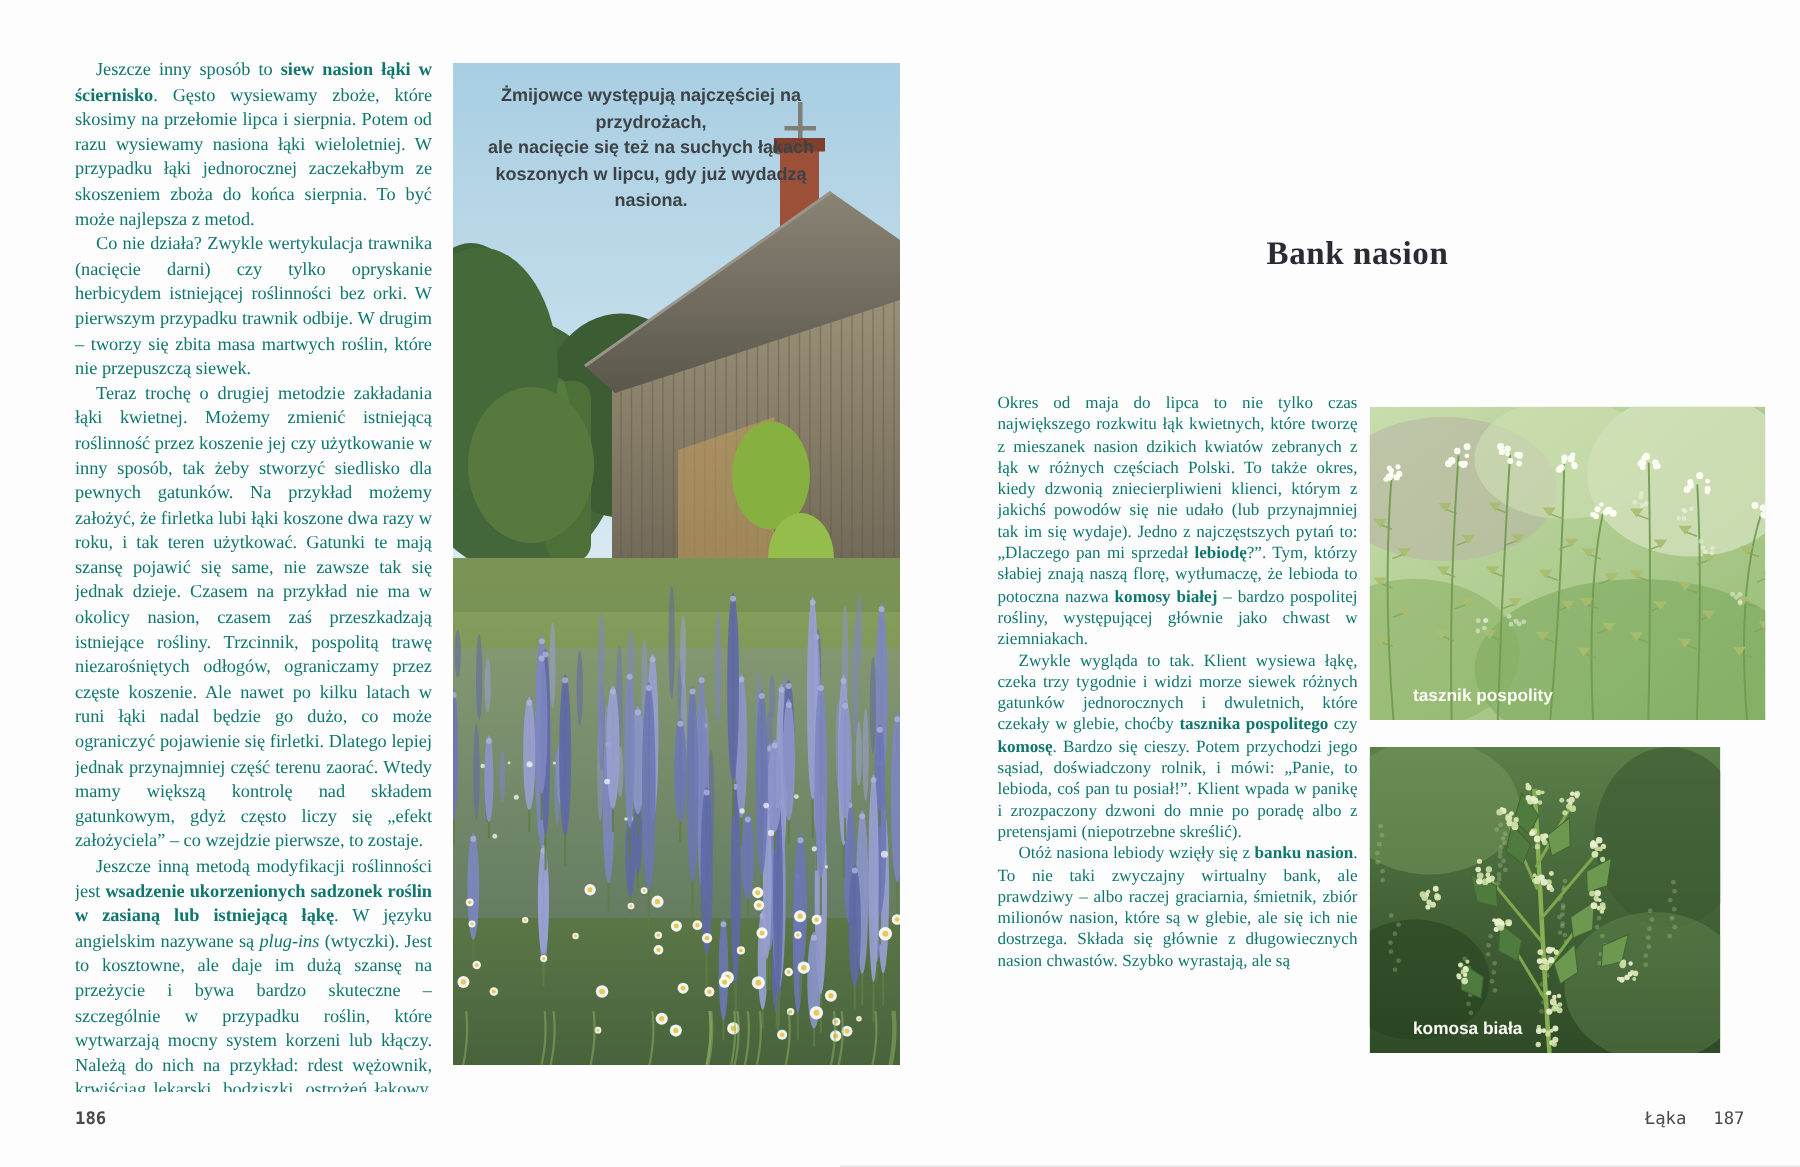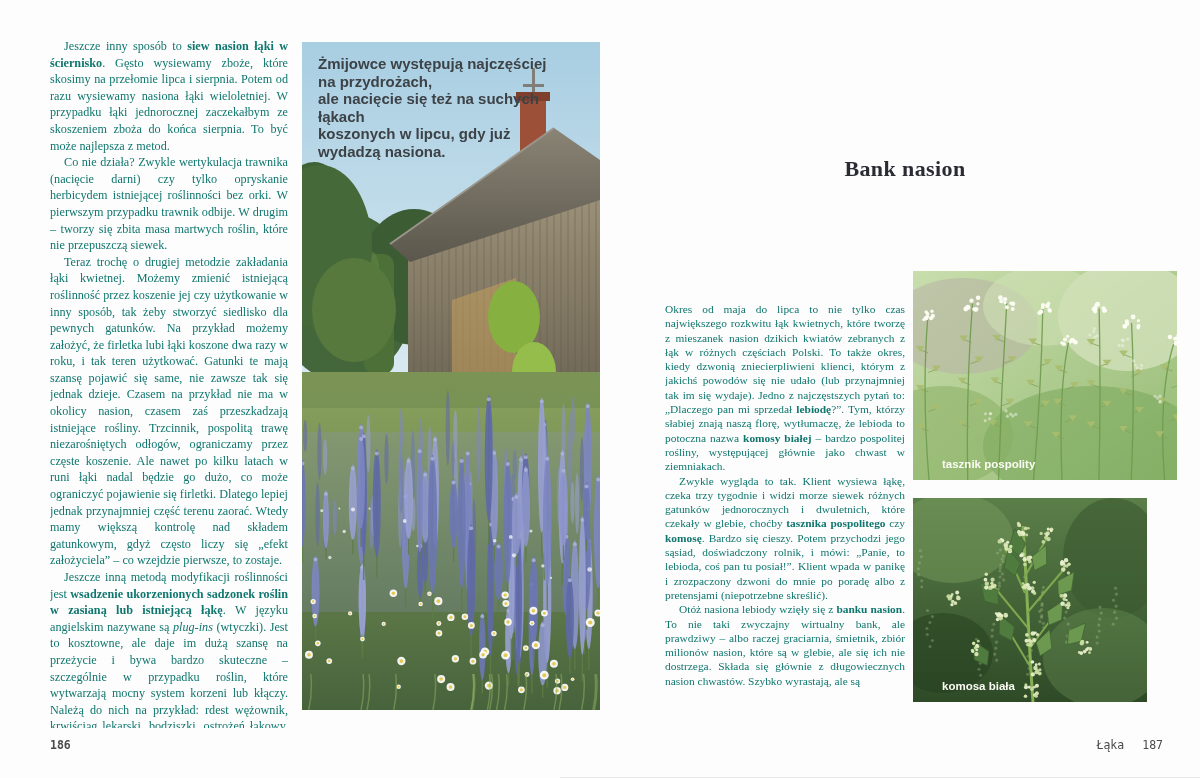--- a/index.html
+++ b/index.html
@@ -5,33 +5,33 @@
   html,body{margin:0;padding:0;background:#ffffff;}
   .spread{position:relative;width:1200px;height:778px;background:#fdfdfd;overflow:hidden;
           font-family:"Liberation Serif",serif;}
   
   .col{position:absolute;text-align:justify;color:#0f766e;overflow:hidden;}
   .col p{margin:0;text-indent:14px;}
   .col p.noind{text-indent:0;}
   .col .b{font-weight:bold;}
   .col .i{font-style:italic;}
   .col-left{left:50px;top:38px;width:238px;height:690px;font-size:12.2px;line-height:16.6px;}
-  .col-right{left:665px;top:262px;width:240px;height:466px;font-size:11.4px;line-height:14.3px;margin-top:40px;}
+  .col-right{left:665px;top:262px;width:240px;height:466px;font-size:11.4px;line-height:14.3px;}
   
   .heading{position:absolute;left:665px;top:156px;width:480px;margin:0;text-align:center;
            font-family:"Liberation Serif",serif;font-weight:700;font-size:22px;color:#2b2b33;letter-spacing:.4px;}
   
   figure{margin:0;position:absolute;overflow:hidden;}
   figure svg{position:absolute;left:0;top:0;width:100%;height:100%;display:block;}
   .photo-main{left:302px;top:42px;width:298px;height:668px;}
   .photo-1{left:913px;top:271px;width:264px;height:209px;}
   .photo-2{left:913px;top:498px;width:234px;height:204px;}
   .cap-dark{position:absolute;left:16px;top:13px;width:232px;
-            font-family:"Liberation Sans",sans-serif;font-size:15px;line-height:17.5px;
-            font-weight:600;color:#3d4247;}
+            font-family:"Liberation Sans",sans-serif;font-size:12px;line-height:17.5px;
+            font-weight:600;color:#3d4247;text-align:center;}
   .cap-light{position:absolute;left:17px;bottom:10px;
              font-family:"Liberation Sans",sans-serif;font-size:11.5px;font-weight:600;color:#fbfbf4;padding-left:12px;}
   
   .folio{position:absolute;top:738px;font-family:"DejaVu Sans Mono",monospace;font-size:11.5px;color:#4a4a4a;}
   .folio-left{left:50px;font-weight:bold;}
   .folio-right{right:37px;}
   .folio-right .lbl{margin-right:18px;}
   .scan-edge{position:absolute;left:560px;right:0;bottom:0;height:1px;background:#e7e7e7;}
 </style>
 </head>

